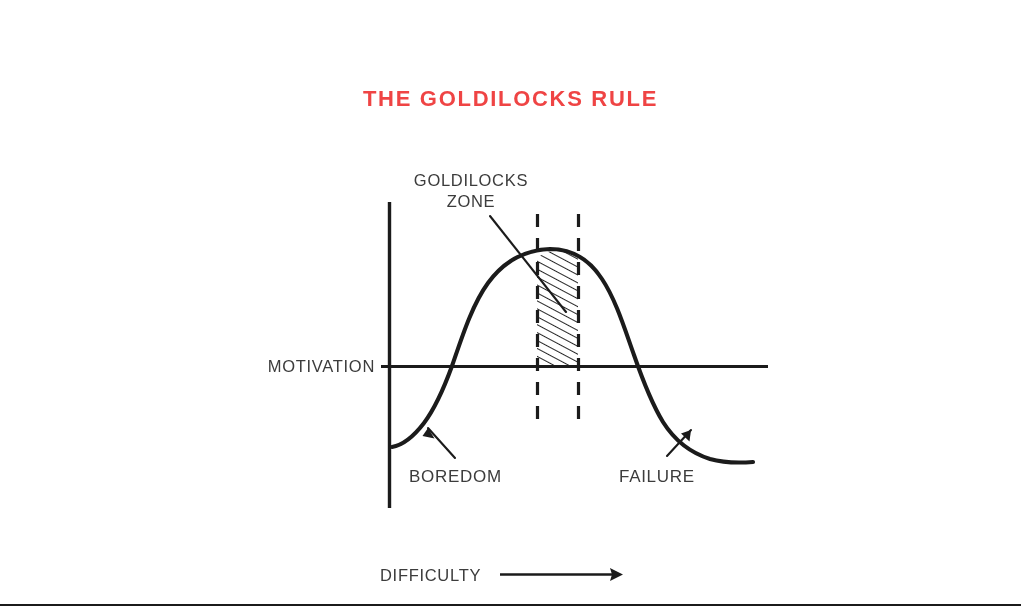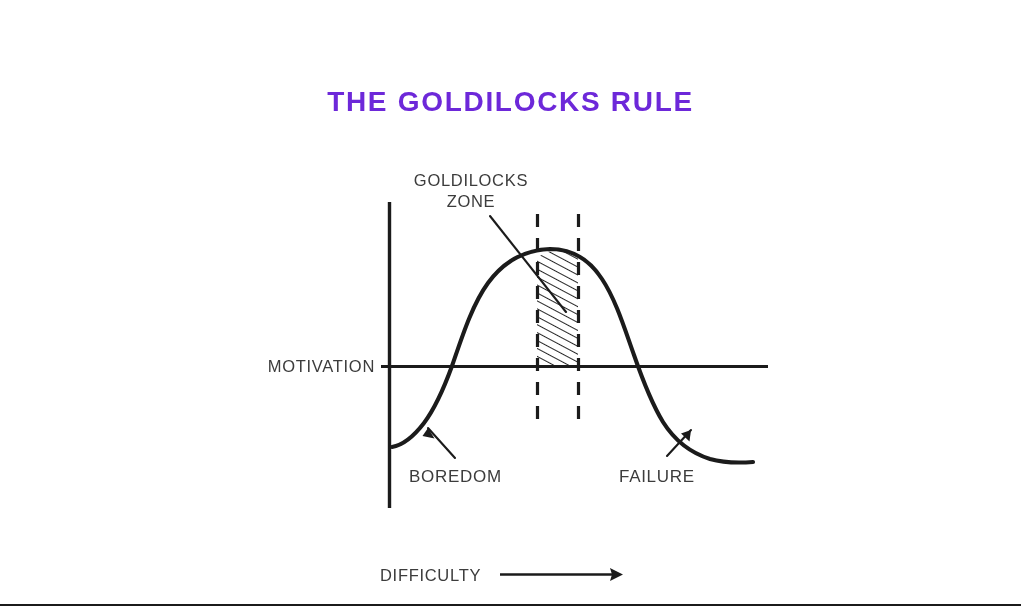--- a/index.html
+++ b/index.html
@@ -20,24 +20,24 @@
     inset: 0;
     background: #ffffff;
   }
   #chart-title {
     position: absolute;
     left: 0;
     top: 86px;
     width: 1021px;
     text-align: center;
     font-family: "Liberation Sans", sans-serif;
-    font-size: 28px;
+    font-size: 22px;
     font-weight: bold;
     letter-spacing: 1.7px;
-    color: #6d28d9;
+    color: #ef4444;
     white-space: nowrap;
   }
   .figure-svg {
     position: absolute;
     left: 0;
     top: 0;
   }
   .diagram-label {
     font-family: "Liberation Sans", sans-serif;
     fill: #3c3c3c;

